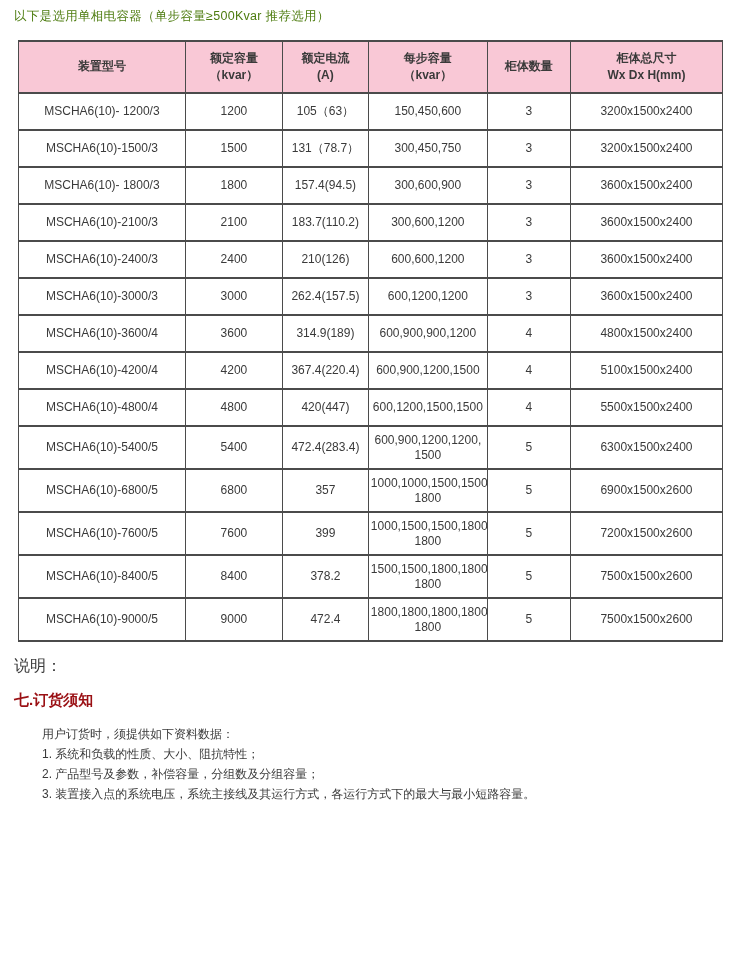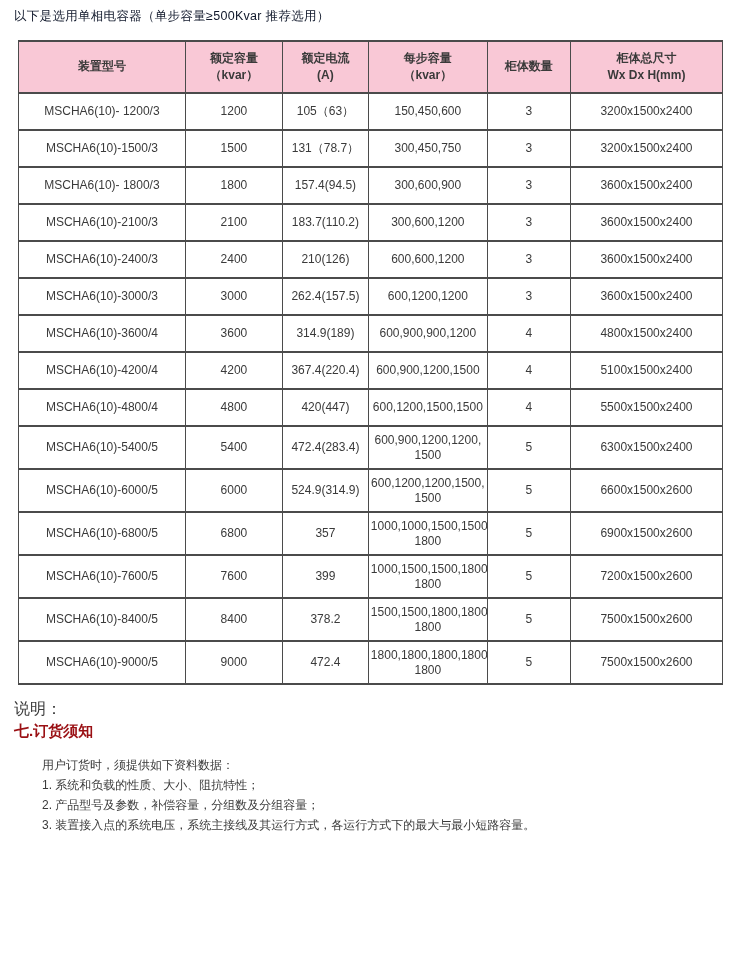--- a/index.html
+++ b/index.html
@@ -9,21 +9,21 @@
     color:#333333;
     font-family:"Liberation Sans", sans-serif;
     font-size:12px;
     overflow:hidden;
   }
   .page { position:relative; width:750px; height:954px; }
 
   .caption {
     padding:8px 0 0 14px;
     font-size:12.5px;
-    color:#0f172a;
+    color:#4d7c0f;
     letter-spacing:0.3px;
   }
 
   table.spec {
     margin:15px 0 0 18px;
     width:705px;
     border-collapse:collapse;
     table-layout:fixed;
   }
   table.spec th, table.spec td {
@@ -56,21 +56,21 @@
 
   .notes {
     margin:14px 0 0 14px;
     width:714px;
     font-size:16px;
     line-height:20.5px;
     color:#3a3a3a;
   }
   .note-item { padding-left:8px; text-indent:-8px; }
 
-  .order { margin:0 0 0 14px; }
+  .order { margin:12px 0 0 14px; }
   .order-heading {
     margin:0;
     font-size:15px;
     font-weight:bold;
     color:#9a1014;
     line-height:22px;
   }
   .order-intro {
     margin:13px 0 0 28px;
     line-height:20px;
@@ -188,29 +188,20 @@
         <tr class="tall">
           <td>MSCHA6(10)-5400/5</td>
           <td>5400</td>
           <td>472.4(283.4)</td>
           <td>600,900,1200,1200,
 1500</td>
           <td>5</td>
           <td>6300x1500x2400</td>
         </tr>
         <tr class="tall">
-          <td>MSCHA6(10)-6000/5</td>
-          <td>6000</td>
-          <td>524.9(314.9)</td>
-          <td>600,1200,1200,1500,
-1500</td>
-          <td>5</td>
-          <td>6600x1500x2600</td>
-        </tr>
-        <tr class="tall">
           <td>MSCHA6(10)-6800/5</td>
           <td>6800</td>
           <td>357</td>
           <td>1000,1000,1500,1500,
 1800</td>
           <td>5</td>
           <td>6900x1500x2600</td>
         </tr>
         <tr class="tall">
           <td>MSCHA6(10)-7600/5</td>

